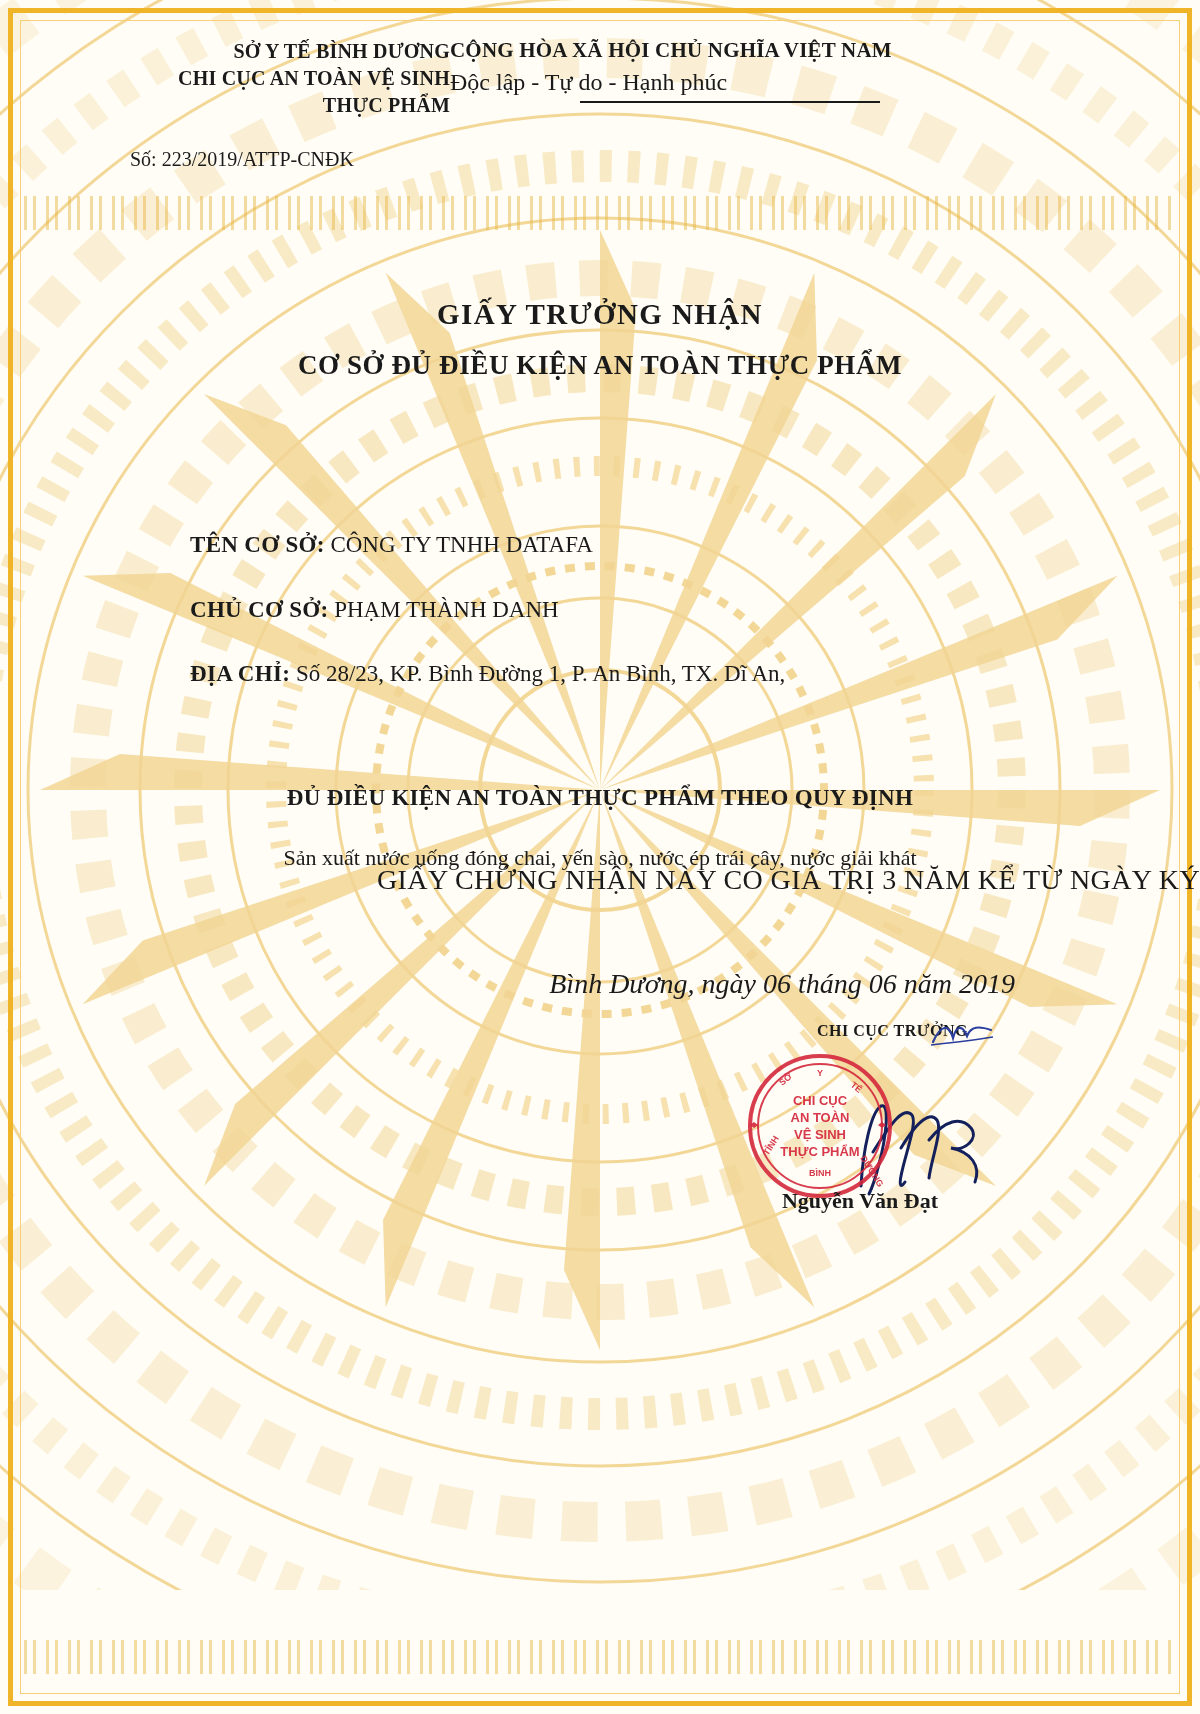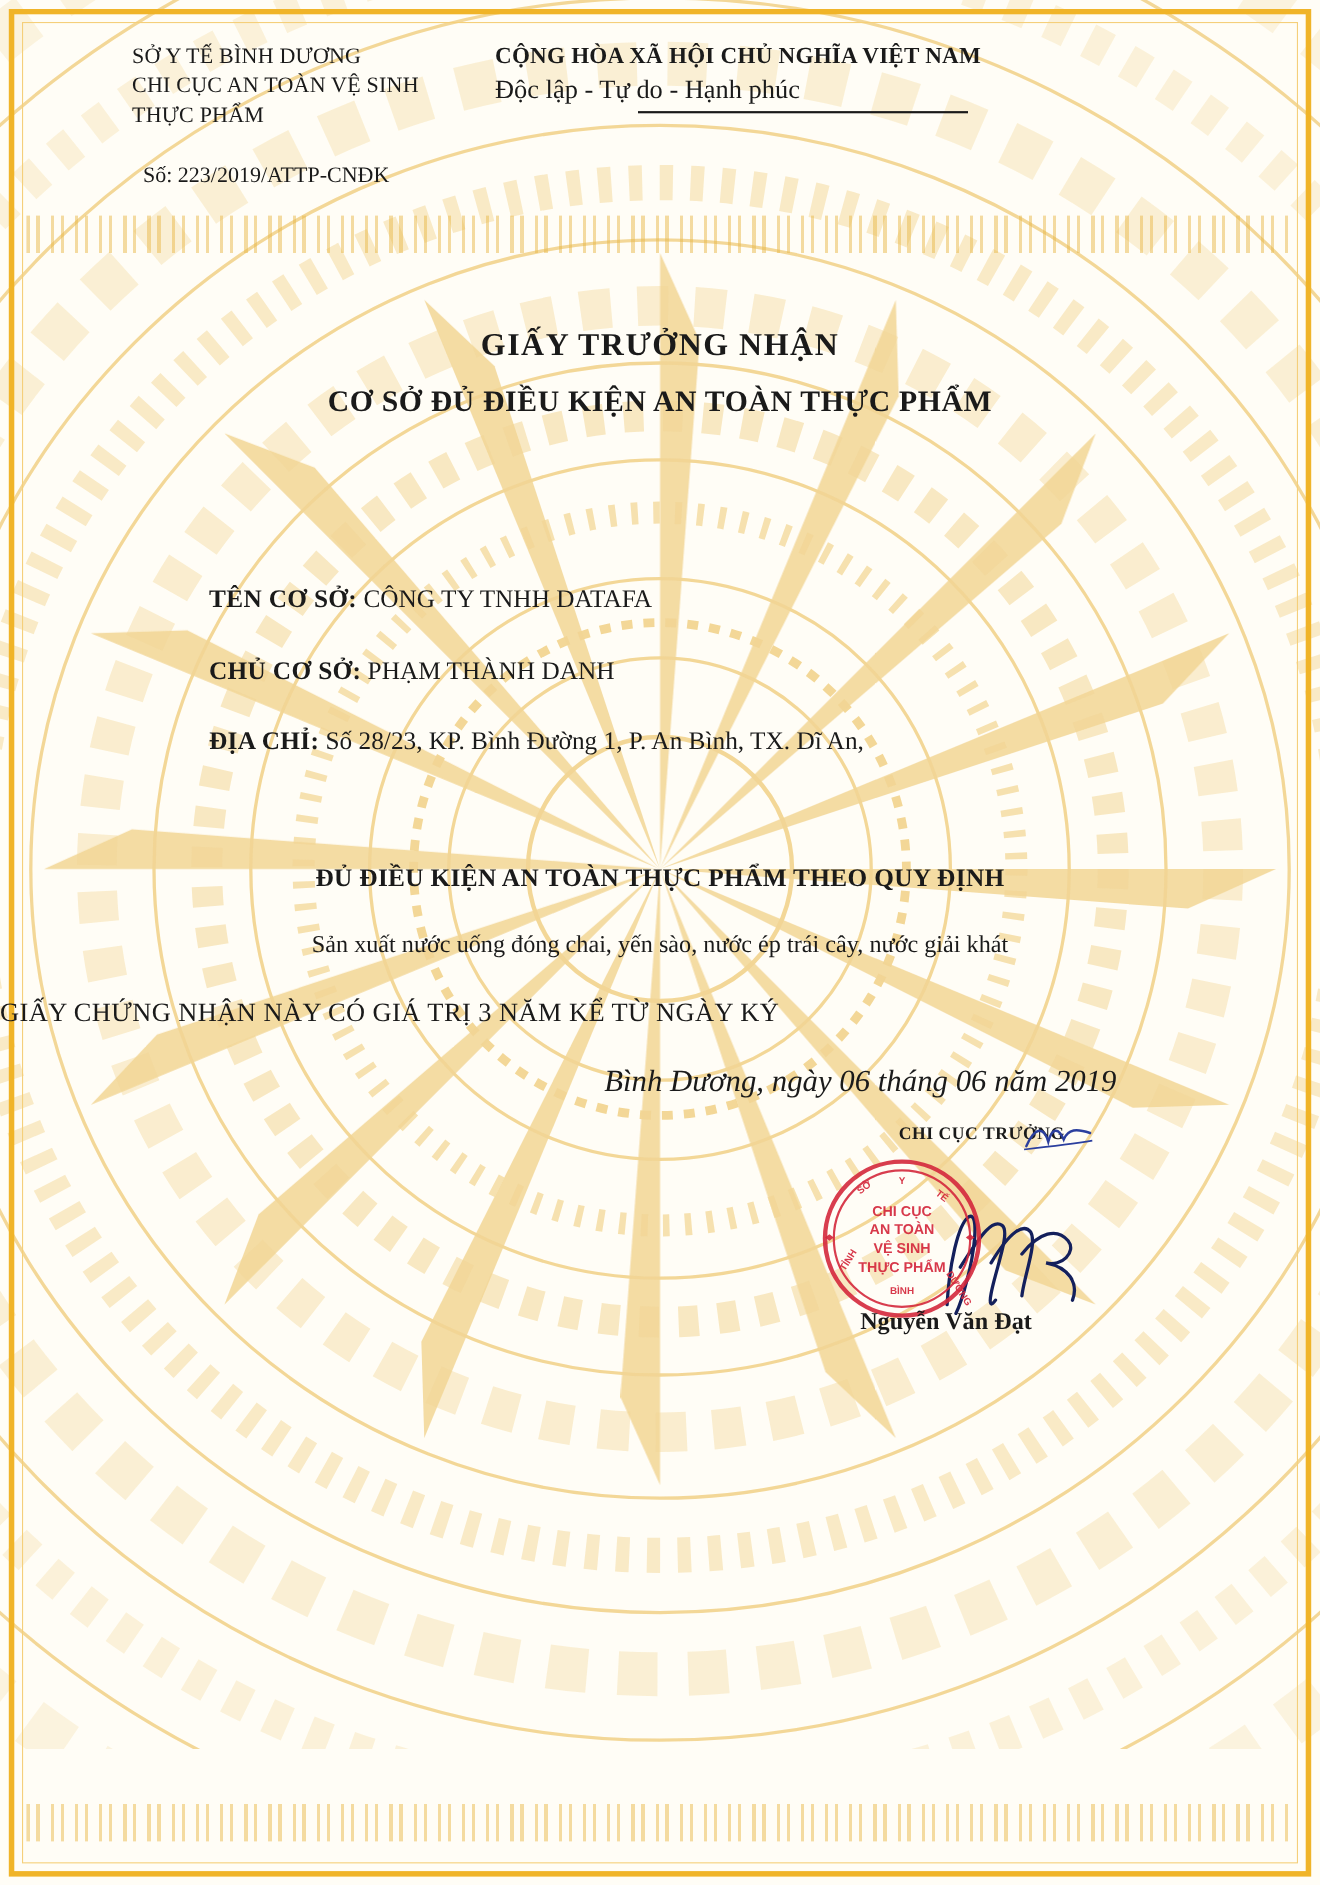--- a/index.html
+++ b/index.html
@@ -61,22 +61,22 @@
   .header {
     position: absolute;
     left: 0; right: 0; top: 38px;
     display: flex;
     justify-content: flex-start;
     padding-left: 120px;
     box-sizing: border-box;
   }
   .org-block {
     width: 330px;
-    text-align: left;
-    font-weight: normal;
+    text-align: right;
+    font-weight: bold;
     line-height: 1.35;
     font-size: 20px;
     letter-spacing: .2px;
   }
   .nation-block {
     width: 560px;
   }
   .nation-title {
     font-weight: bold;
     font-size: 21px;
@@ -156,23 +156,23 @@
   .scope-line {
     position: absolute;
     left: 0; right: 0;
     top: 845px;
     text-align: center;
     font-size: 22px;
   }
   .validity-line {
     position: absolute;
     left: 0; right: 0;
-    top: 908px;
-    text-align: left;
-    font-size: 24px;
+    top: 864px;
+    text-align: right;
+    font-size: 28px;
     letter-spacing: .4px;
   }
 
   
   .place-date {
     position: absolute;
     right: 185px;
     top: 968px;
     font-size: 28px;
     font-style: italic;

